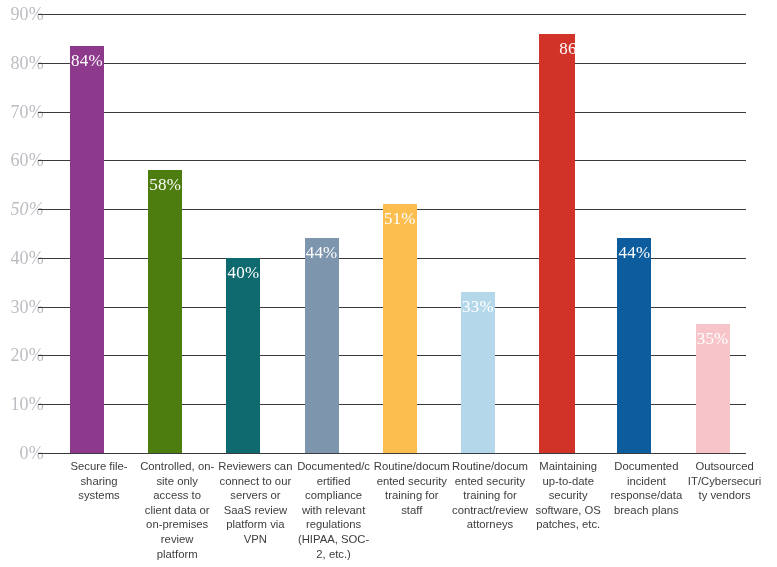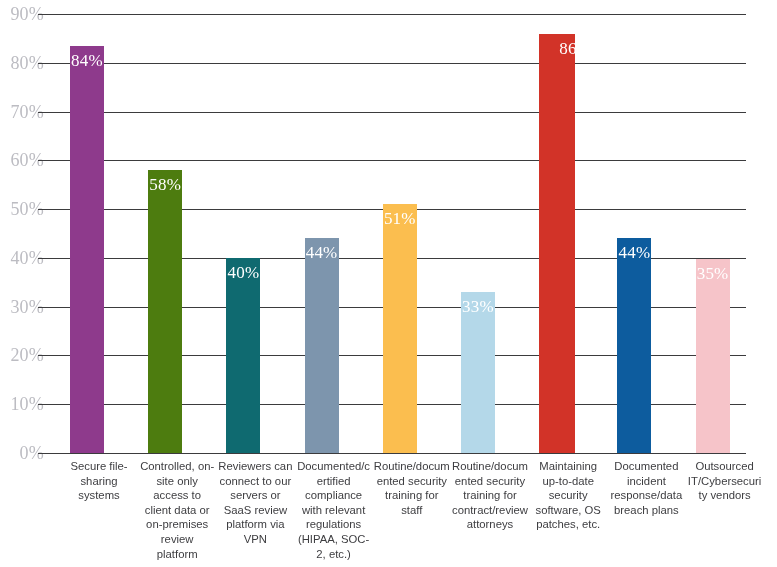--- a/index.html
+++ b/index.html
@@ -84,21 +84,21 @@
 <body>
 
 <div id="chart-root">
 
   <div class="y-axis-labels">
       <div class="y-tick-label" style="top: 453px;">0%</div>
       <div class="y-tick-label" style="top: 404.222px;">10%</div>
       <div class="y-tick-label" style="top: 355.444px;">20%</div>
       <div class="y-tick-label" style="top: 306.667px;">30%</div>
       <div class="y-tick-label" style="top: 257.889px;">40%</div>
-      <div class="y-tick-label" style="top: 209.111px;">50%</div>
+      <div class="y-tick-label" style="top: 209.111px; font-style: italic;">50%</div>
       <div class="y-tick-label" style="top: 160.333px;">60%</div>
       <div class="y-tick-label" style="top: 111.556px;">70%</div>
       <div class="y-tick-label" style="top: 62.7778px;">80%</div>
       <div class="y-tick-label" style="top: 14px;">90%</div>
     </div>
 
   <div class="gridlines">
       <div class="gridline baseline" style="top: 453px;"></div>
       <div class="tick-stub" style="top: 453px;"></div>
       <div class="gridline" style="top: 404.222px;"></div>
@@ -156,21 +156,21 @@
         <div class="bar" style="height: 419.489px; background: rgb(210, 51, 40); padding-left: 36px;">
           <span class="bar-value">86%</span>
         </div>
       </div>
       <div class="bar-group" style="left: 617.4px; width: 34px; height: 453px; bottom: 114px;">
         <div class="bar" style="height: 214.622px; background: rgb(13, 92, 158);">
           <span class="bar-value">44%</span>
         </div>
       </div>
       <div class="bar-group" style="left: 695.6px; width: 34px; height: 453px; bottom: 114px;">
-        <div class="bar" style="height: 194px; background: rgb(246, 196, 201);">
+        <div class="bar" style="height: 129px; background: rgb(246, 196, 201);">
           <span class="bar-value">35%</span>
         </div>
       </div>
     </div>
 
   <div class="cat-labels">
       <div class="cat-label" style="left: 49px; width: 76px;">Secure file-sharing systems</div>
       <div class="cat-label" style="left: 127.2px; width: 76px;">Controlled, on-site only access to client data or on-premises review platform</div>
       <div class="cat-label" style="left: 205.4px; width: 76px;">Reviewers can connect to our servers or SaaS review platform via VPN</div>
       <div class="cat-label" style="left: 283.6px; width: 76px;">Documented/certified compliance with relevant regulations (HIPAA, SOC-2, etc.)</div>

